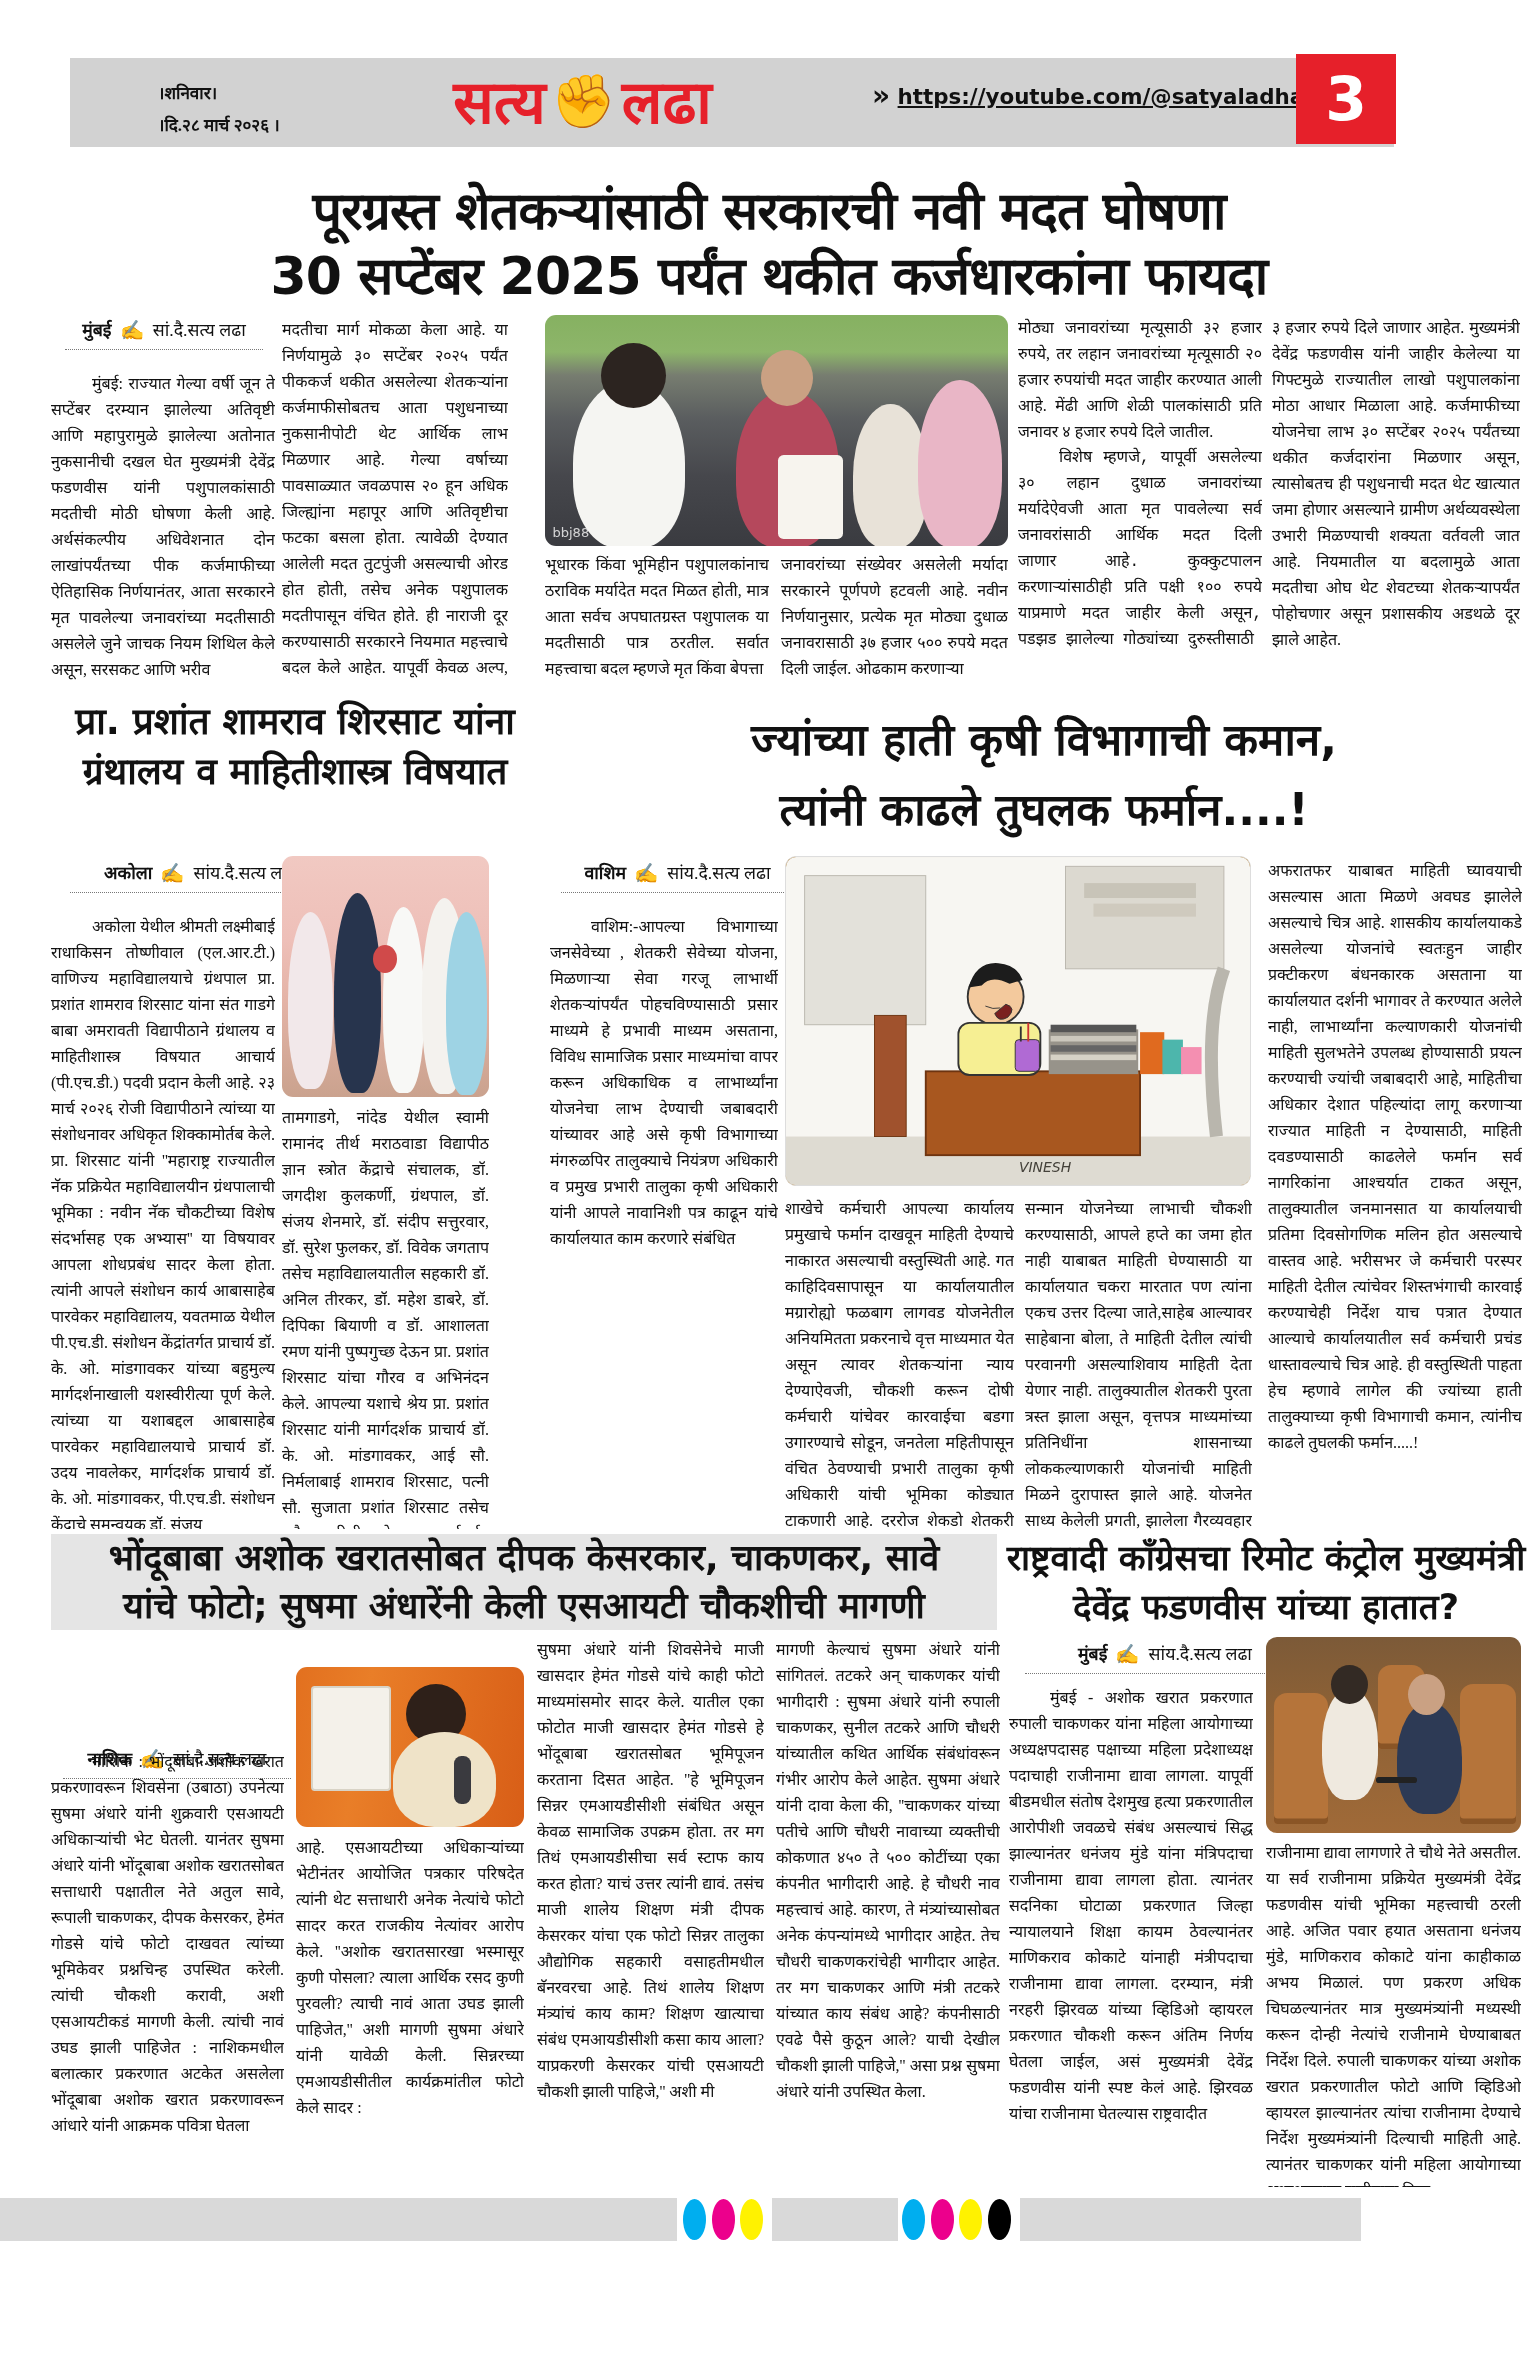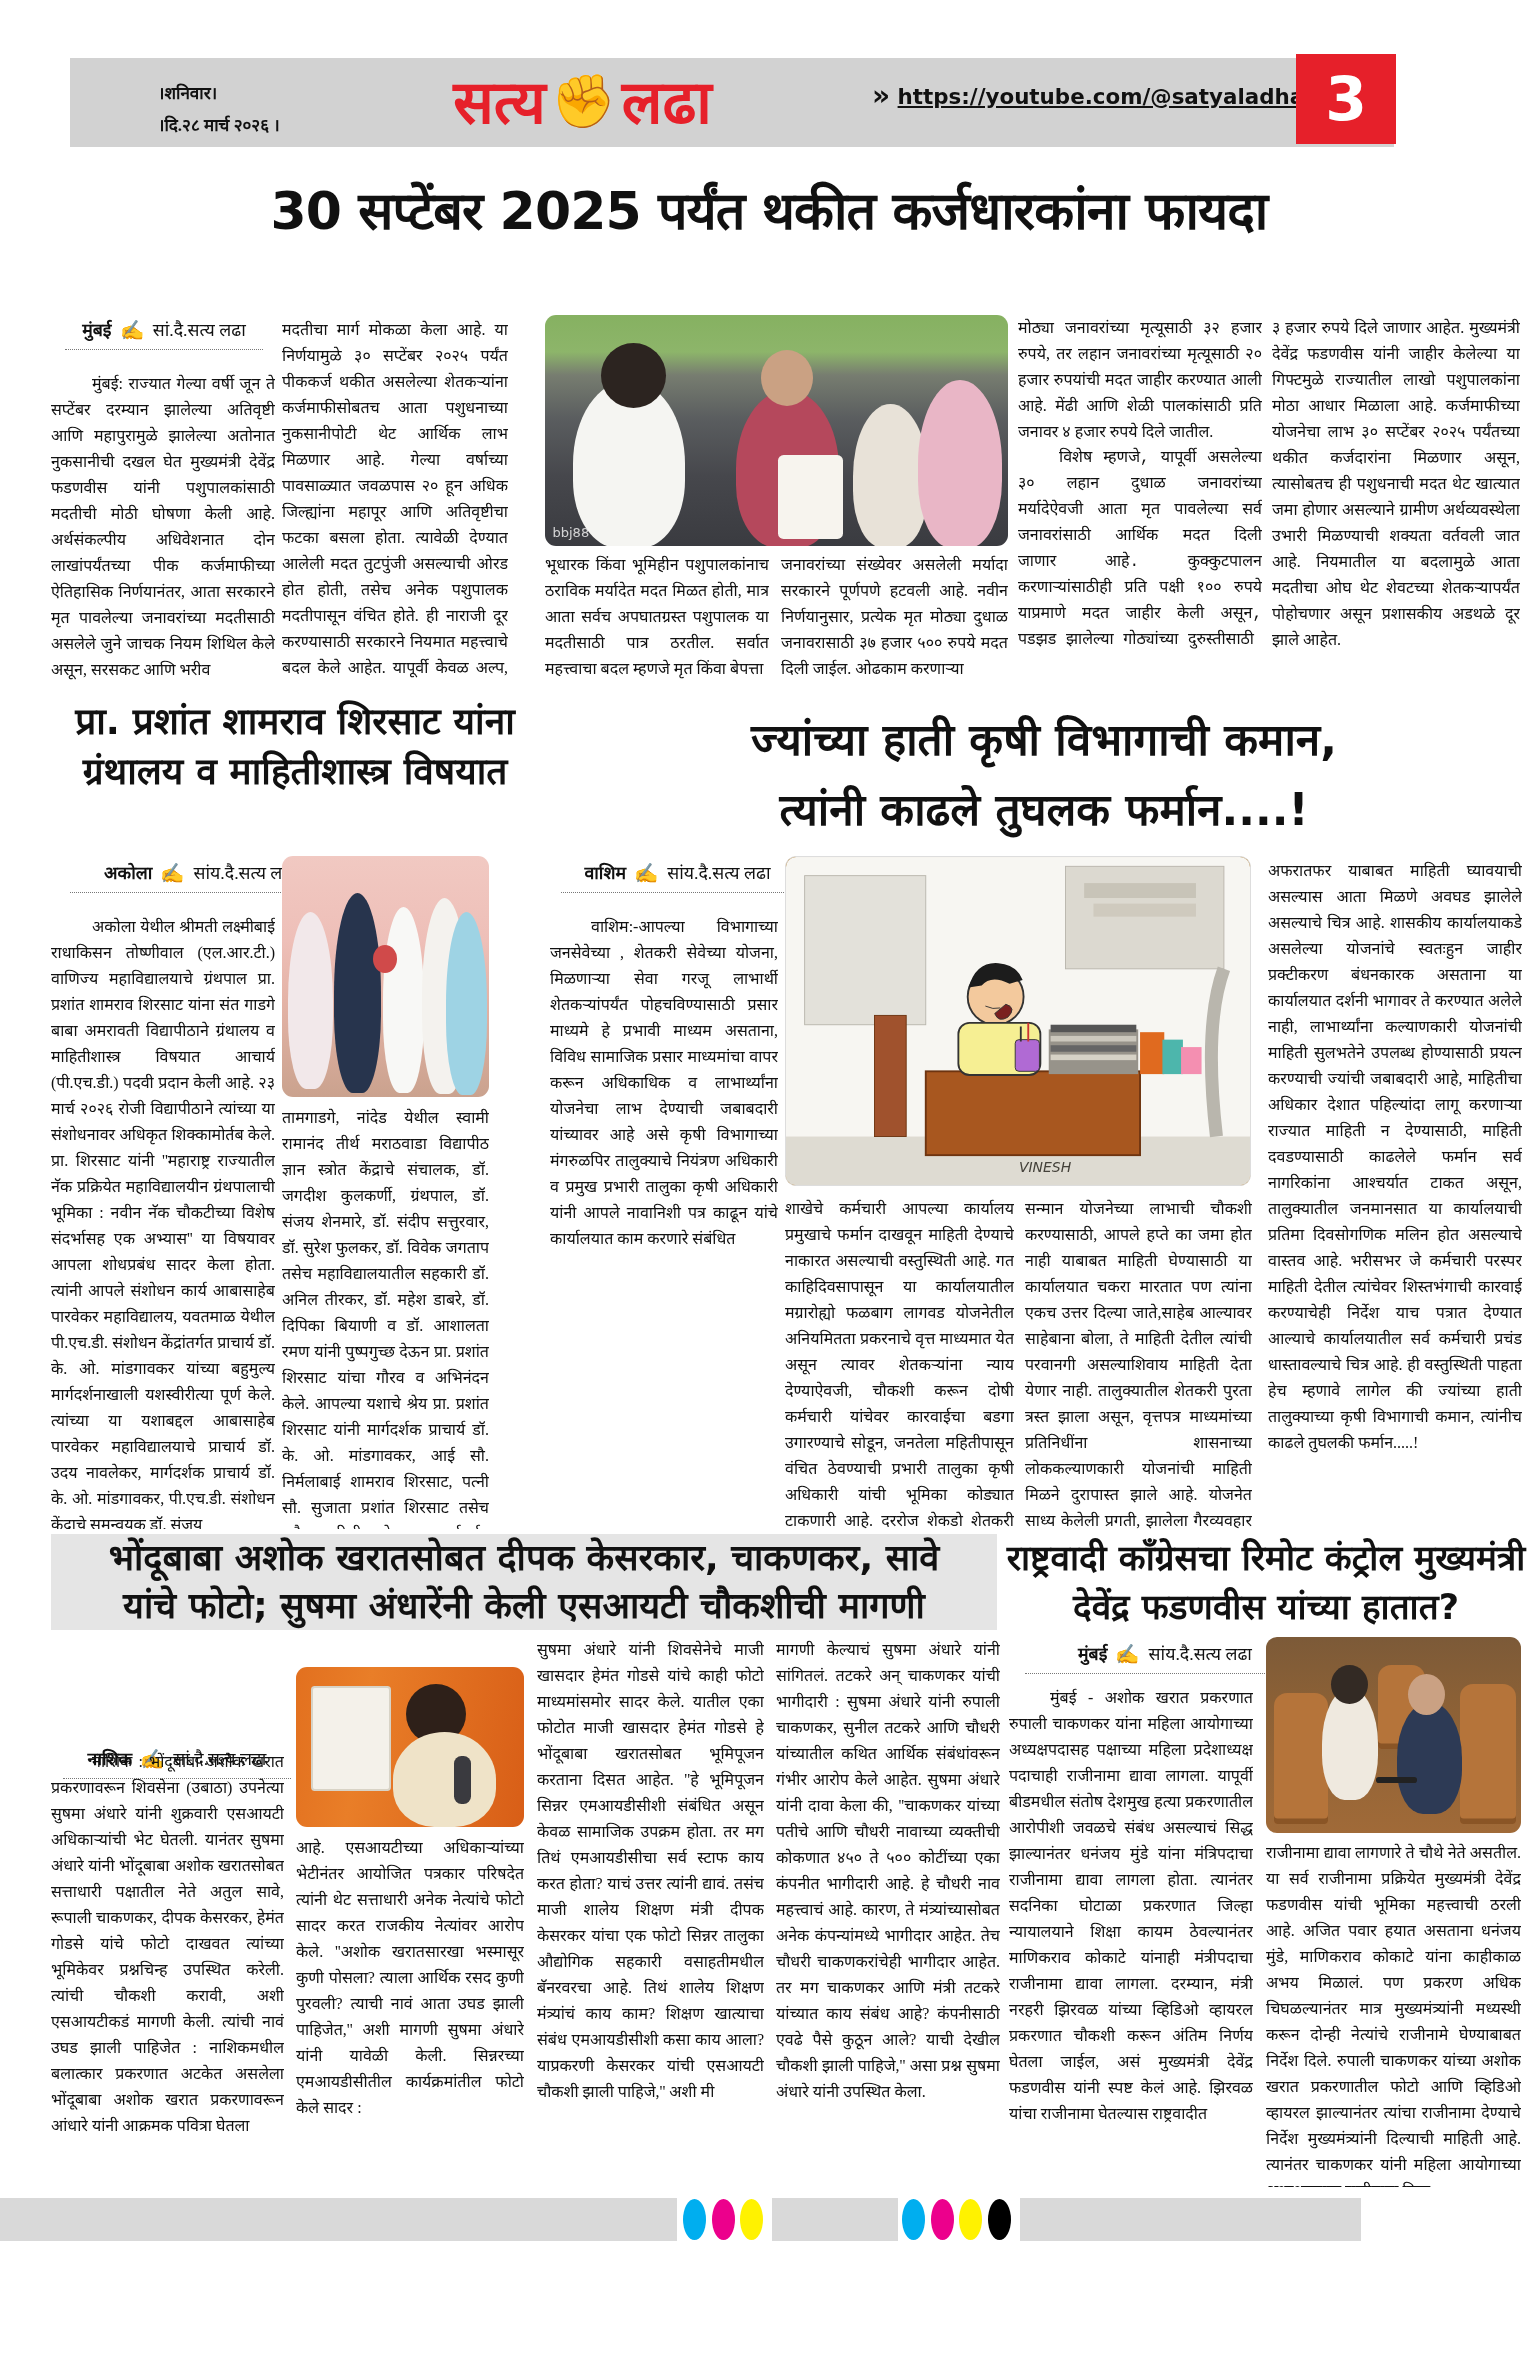--- a/index.html
+++ b/index.html
@@ -72,20 +72,21 @@
   </div>
   <div class="abs urlrow">
     <span class="chev">»</span>
     <a class="url">https://youtube.com/@satyaladhanews</a>
   </div>
   <div class="abs pagebox">
     <span>3</span>
   </div>
 
   <div class="abs h-main">
+    <div>पूरग्रस्त शेतकऱ्यांसाठी सरकारची नवी मदत घोषणा</div>
     <div>30 सप्टेंबर 2025 पर्यंत थकीत कर्जधारकांना फायदा</div>
   </div>
 
   <div class="abs byline" style="left:65px;top:317px;width:198px;">
     <span class="bl-city">मुंबई</span>
     <span class="pen">✍</span>
     <span class="bl-credit">सां.दै.सत्य लढा</span>
   </div>
   <div class="abs col indent" style="left:51px;top:371px;width:224px;height:312px;">मुंबई: राज्यात गेल्या वर्षी जून ते सप्टेंबर दरम्यान झालेल्या अतिवृष्टी आणि महापुरामुळे झालेल्या अतोनात नुकसानीची दखल घेत मुख्यमंत्री देवेंद्र फडणवीस यांनी पशुपालकांसाठी मदतीची मोठी घोषणा केली आहे. अर्थसंकल्पीय अधिवेशनात दोन लाखांपर्यंतच्या पीक कर्जमाफीच्या ऐतिहासिक निर्णयानंतर, आता सरकारने मृत पावलेल्या जनावरांच्या मदतीसाठी असलेले जुने जाचक नियम शिथिल केले असून, सरसकट आणि भरीव</div>
   <div class="abs col" style="left:282px;top:317px;width:226px;height:366px;">मदतीचा मार्ग मोकळा केला आहे. या निर्णयामुळे ३० सप्टेंबर २०२५ पर्यंत पीककर्ज थकीत असलेल्या शेतकऱ्यांना कर्जमाफीसोबतच आता पशुधनाच्या नुकसानीपोटी थेट आर्थिक लाभ मिळणार आहे. गेल्या वर्षाच्या पावसाळ्यात जवळपास २० हून अधिक जिल्ह्यांना महापूर आणि अतिवृष्टीचा फटका बसला होता. त्यावेळी देण्यात आलेली मदत तुटपुंजी असल्याची ओरड होत होती, तसेच अनेक पशुपालक मदतीपासून वंचित होते. ही नाराजी दूर करण्यासाठी सरकारने नियमात महत्त्वाचे बदल केले आहेत. यापूर्वी केवळ अल्प, अत्यल्प</div>

